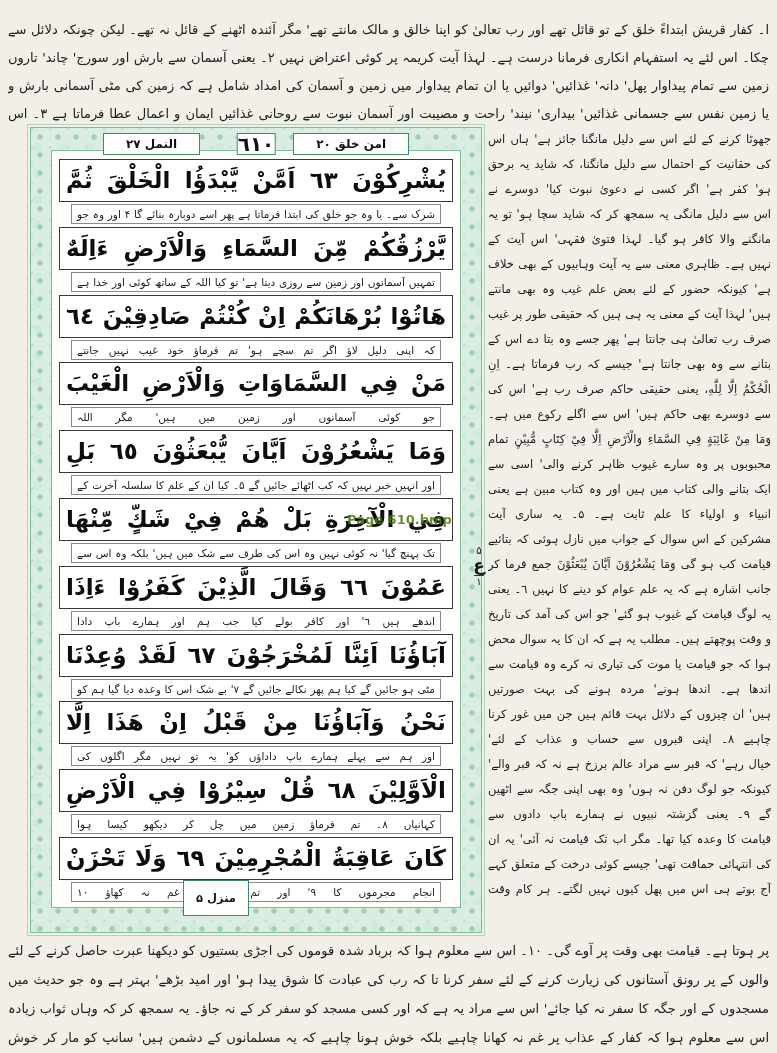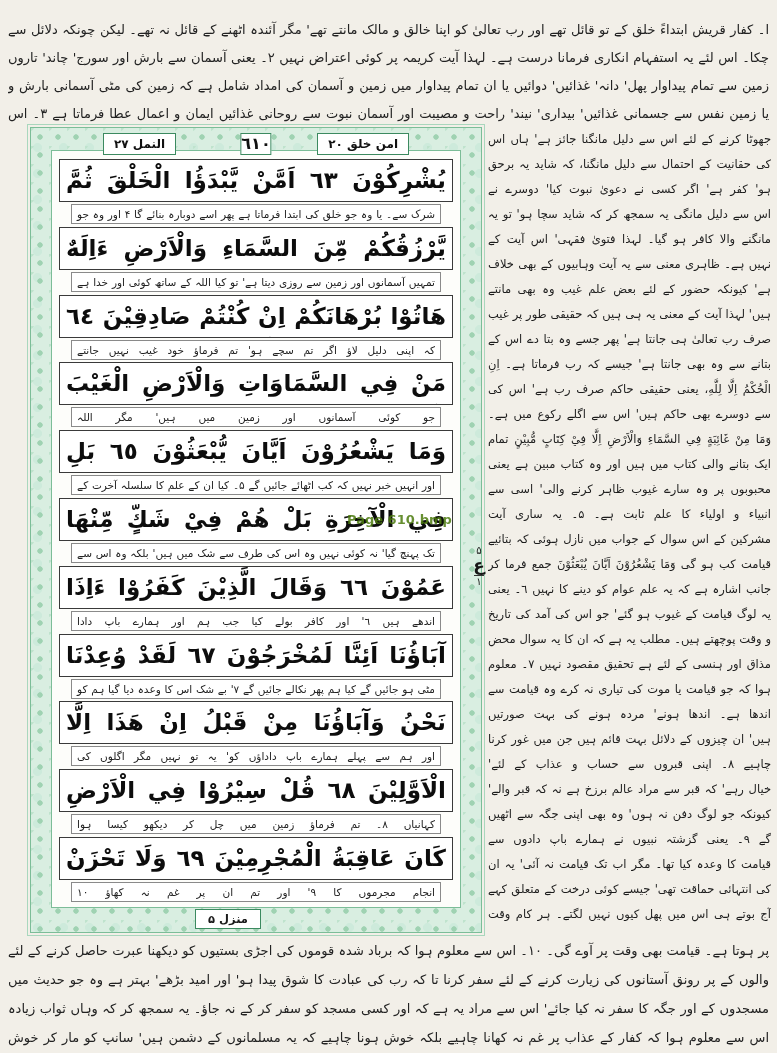--- a/index.html
+++ b/index.html
@@ -42,45 +42,45 @@
     outline:1px solid #a9d7bd; outline-offset:2px;
   }
   #frame-inner{
     box-sizing:border-box; width:100%; height:100%;
     background:#fdfdfa; border:1px solid #7cbd98; padding:8px 7px 4px 7px;
     display:flex; flex-direction:column; justify-content:space-between;
   }
   
   .band-label{
     position:absolute; top:5px; height:20px; line-height:20px;
-    background:#fff; border:1px solid #3c8a60; padding:0 10px;
+    background:#fff; border:1px solid #3c8a60; padding:0 22px;
     font-size:12px; font-weight:bold; color:#111; z-index:3; direction:rtl;
   }
   #juz-label{right:72px;text-align:center;}
   #surah-label{left:72px;}
-  #page-number-label{left:50%; transform:translateX(-50%); font-size:16px; letter-spacing:2px; padding:0 0;}
+  #page-number-label{left:50%; transform:translateX(-50%); font-size:20px; letter-spacing:2px; padding:0 0;}
   
   .verse-pair{display:flex; flex-direction:column;}
   .arabic-line{
     box-sizing:border-box; border:1px solid #3a3a3a; background:#fff;
     height:43px; line-height:41px; overflow:hidden; padding:0 6px;
     font-size:23px; font-weight:bold; color:#0d0d0d; direction:rtl;
     text-align:justify; text-align-last:justify;
   }
   .urdu-line{
     box-sizing:border-box; border:1px solid #8a8a8a; background:#fff;
     height:20px; line-height:19px; overflow:hidden; margin:2px 12px 1px 12px; padding:0 5px;
     font-size:10.5px; color:#222; direction:rtl;
     text-align:justify; text-align-last:justify;
   }
   
   #manzil-label{
-    position:absolute; bottom:3px; left:152px; height:18px; line-height:18px;
-    background:#fff; border:1px solid #3c8a60; padding:0 12px;
-    font-size:11.5px; font-weight:bold; z-index:3;margin-left:12px;
+    position:absolute; bottom:16px; left:152px; height:18px; line-height:18px;
+    background:#fff; border:1px solid #3c8a60; padding:8px 12px;
+    font-size:11.5px; font-weight:bold; z-index:3;
   }
   
   #ruku-marker{
     position:absolute; top:546px; left:470px; width:18px;
     display:flex; flex-direction:column; align-items:center; direction:rtl;
     color:#161616; z-index:4;
   }
   #ruku-marker .rm-top{font-size:10px; line-height:10px;}
   #ruku-marker .rm-mid{font-size:17px; line-height:19px; font-weight:bold;}
   #ruku-marker .rm-bot{font-size:10px; line-height:10px; border-top:1px solid #333; padding-top:1px; min-width:10px; text-align:center;}
@@ -180,29 +180,28 @@
         <div class="c-line">اس سے دلیل مانگی یہ سمجھ کر کہ شاید سچا ہو' تو یہ دلیل</div>
         <div class="c-line">مانگنے والا کافر ہو گیا۔ لہذا فتویٰ فقہی' اس آیت کے خلاف</div>
         <div class="c-line">نہیں ہے۔ ظاہری معنی سے یہ آیت وہابیوں کے بھی خلاف</div>
         <div class="c-line">ہے' کیونکہ حضور کے لئے بعض علم غیب وہ بھی مانتے</div>
         <div class="c-line">ہیں' لہذا آیت کے معنی یہ ہی ہیں کہ حقیقی طور پر غیب</div>
         <div class="c-line">صرف رب تعالیٰ ہی جانتا ہے' پھر جسے وہ بتا دے اس کے</div>
         <div class="c-line">بتانے سے وہ بھی جانتا ہے' جیسے کہ رب فرماتا ہے۔ اِنِ</div>
         <div class="c-line">الْحُكْمُ اِلَّا لِلَّهِ، یعنی حقیقی حاکم صرف رب ہے' اس کی عطا</div>
         <div class="c-line">سے دوسرے بھی حاکم ہیں' اس سے اگلے رکوع میں ہے۔</div>
         <div class="c-line">وَمَا مِنْ غَائِبَةٍ فِي السَّمَاءِ وَالْاَرْضِ اِلَّا فِيْ كِتَابٍ مُّبِيْنٍ تمام غیب</div>
+        <div class="c-line">محبوبوں پر وہ سارے غیوب ظاہر کرنے والی' اسی سے</div>
         <div class="c-line">ایک بتانے والی کتاب میں ہیں اور وہ کتاب مبین ہے یعنی</div>
-        <div class="c-line">محبوبوں پر وہ سارے غیوب ظاہر کرنے والی' اسی سے</div>
         <div class="c-line">انبیاء و اولیاء کا علم ثابت ہے۔ ۵۔ یہ ساری آیت</div>
         <div class="c-line">مشرکین کے اس سوال کے جواب میں نازل ہوئی کہ بتائیے</div>
         <div class="c-line">قیامت کب ہو گی وَمَا يَشْعُرُوْنَ اَيَّانَ يُبْعَثُوْنَ جمع فرما کر اس</div>
         <div class="c-line">جانب اشارہ ہے کہ یہ علم عوام کو دینے کا نہیں ٦۔ یعنی کیا</div>
         <div class="c-line">یہ لوگ قیامت کے غیوب ہو گئے' جو اس کی آمد کی تاریخ</div>
         <div class="c-line">و وقت پوچھتے ہیں۔ مطلب یہ ہے کہ ان کا یہ سوال محض</div>
-        <div class="c-line">مذاق اور ہنسی کے لئے ہے تحقیق مقصود نہیں ۷۔ معلوم</div>
         <div class="c-line">ہوا کہ جو قیامت یا موت کی تیاری نہ کرے وہ قیامت سے</div>
         <div class="c-line">اندھا ہے۔ اندھا ہونے' مردہ ہونے کی بہت صورتیں</div>
         <div class="c-line">ہیں' ان چیزوں کے دلائل بہت قائم ہیں جن میں غور کرنا</div>
         <div class="c-line">چاہیے ۸۔ اپنی قبروں سے حساب و عذاب کے لئے'</div>
         <div class="c-line">خیال رہے' کہ قبر سے مراد عالم برزخ ہے نہ کہ قبر والے'</div>
         <div class="c-line">کیونکہ جو لوگ دفن نہ ہوں' وہ بھی اپنی جگہ سے اٹھیں</div>
         <div class="c-line">گے ۹۔ یعنی گزشتہ نبیوں نے ہمارے باپ دادوں سے</div>
         <div class="c-line">قیامت کا وعدہ کیا تھا۔ مگر اب تک قیامت نہ آئی' یہ ان</div>
         <div class="c-line">کی انتہائی حماقت تھی' جیسے کوئی درخت کے متعلق کہے کہ</div>
         <div class="c-line">آج بوتے ہی اس میں پھل کیوں نہیں لگتے۔ ہر کام وقت</div>

